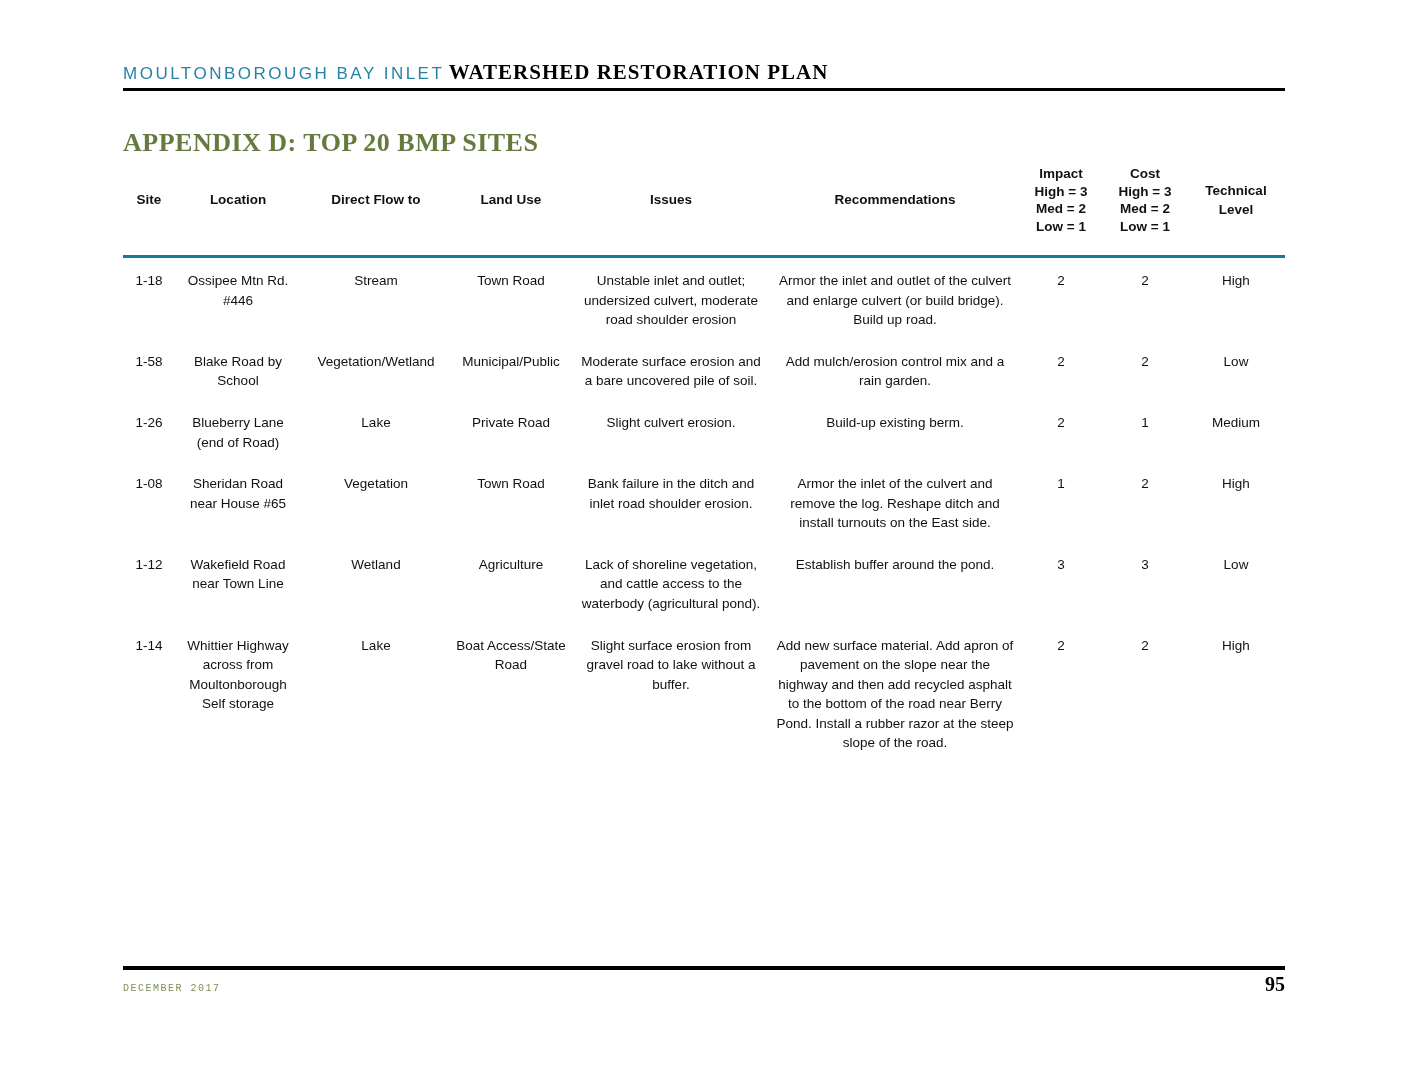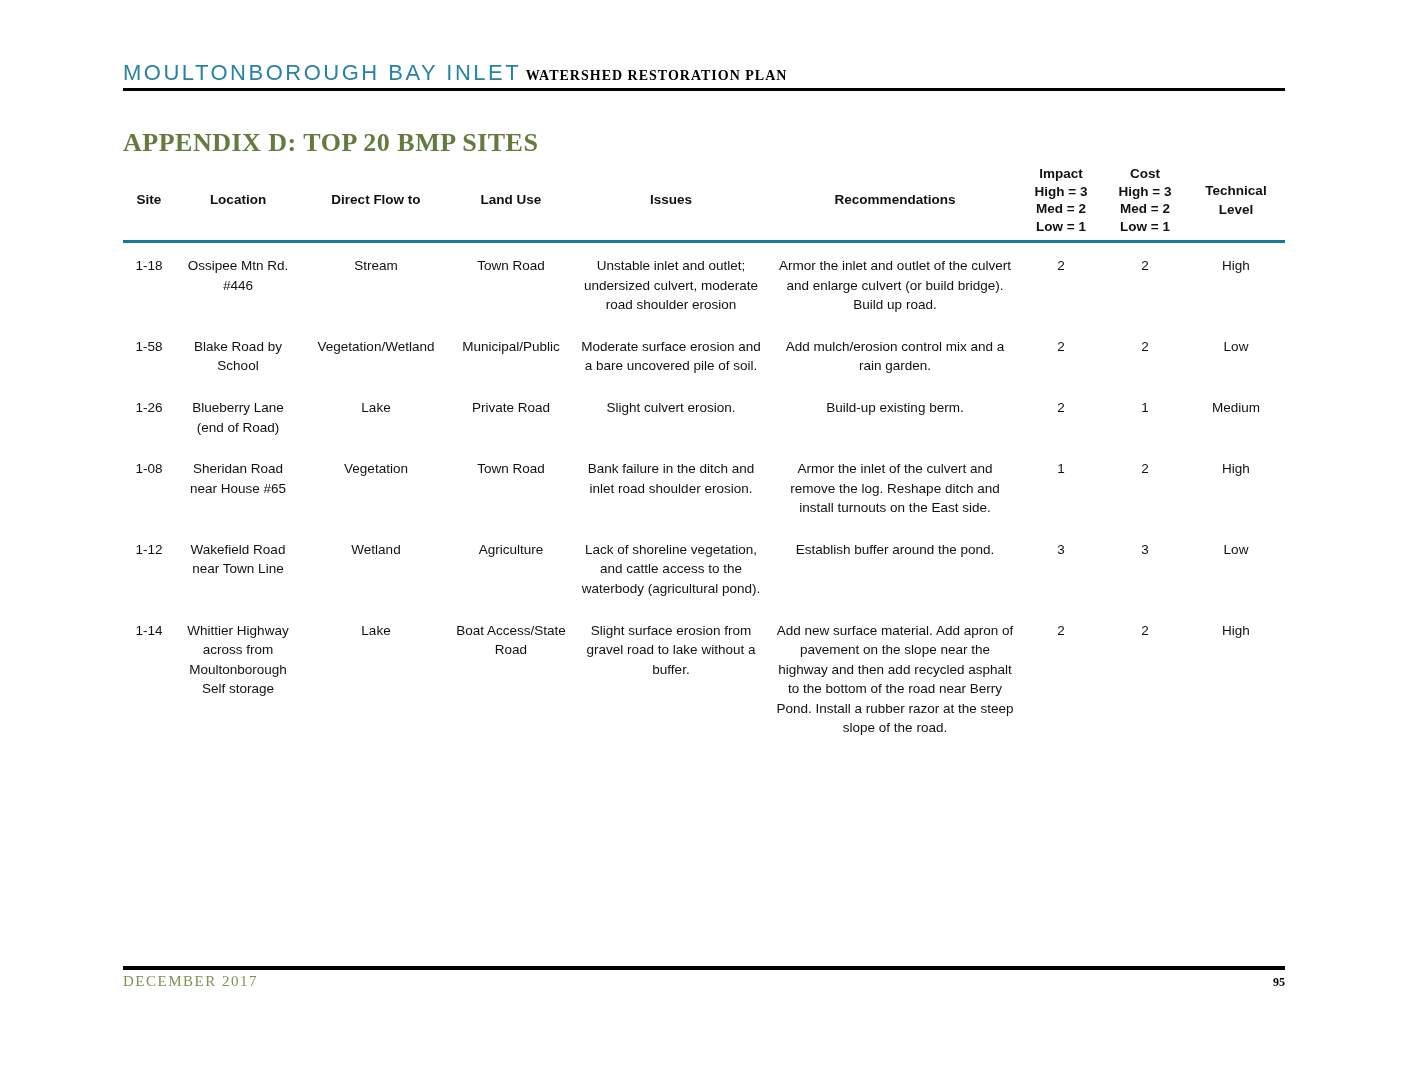--- a/index.html
+++ b/index.html
@@ -17,28 +17,28 @@
     width: 1162px; height: 1088px;
   }
   
   .running-head {
     position: absolute; top: 60px; left: 0; width: 100%;
     white-space: nowrap;
   }
   .running-head .teal {
     color: #2783A6;
     font-family: "Liberation Sans", sans-serif;
-    font-size: 22px;
+    font-size: 17px;
     letter-spacing: 2.5px;
   }
   .running-head .black {
     color: #000000;
     font-family: "Liberation Serif", serif;
     font-weight: 700;
-    font-size: 14px;
+    font-size: 21px;
     letter-spacing: 1px;
   }
   .head-rule {
     position: absolute; top: 88px; left: 0;
     width: 100%; height: 3px; background: #000000;
   }
   
   .section-title {
     position: absolute; top: 128px; left: 0;
     font-family: "Liberation Serif", serif;
@@ -56,21 +56,21 @@
   }
   table.bmp th, table.bmp td {
     text-align: center;
     font-size: 13.5px;
     line-height: 1.45;
     padding: 0 5px;
   }
   table.bmp thead th {
     vertical-align: middle;
     font-weight: 700;
-    padding-bottom: 5px;
+    padding-bottom: 20px;
     border-bottom: 3px solid #18799D;
   }
   table.bmp thead th .subline { display: block; font-weight: 700; line-height: 1.3; }
   table.bmp tbody td {
     vertical-align: top;
     padding-top: 13px;
     padding-bottom: 9px;
   }
   .col-site { width: 52px; }
   .col-location { width: 126px; }
@@ -85,27 +85,27 @@
   .footer {
     position: absolute; top: 966px; left: 0; width: 100%;
   }
   .foot-rule { width: 100%; height: 4px; background: #000000; }
   .foot-row {
     margin-top: 3px;
     display: flex; justify-content: space-between; align-items: baseline;
   }
   .foot-date {
     color: #7E9157;
-    font-size: 15px;
+    font-size: 10px;
     letter-spacing: 1.5px;
-    font-family: Liberation Serif, serif;
+    font-family: Liberation Mono, monospace;
   }
   .foot-page {
     color: #000000;
-    font-size: 12px;
+    font-size: 20px;
     font-family: "Liberation Serif", serif;
     font-weight: 700;
   }
 </style>
 </head>
 <body>
 
 <div class="page">
 
   <div class="running-head">

